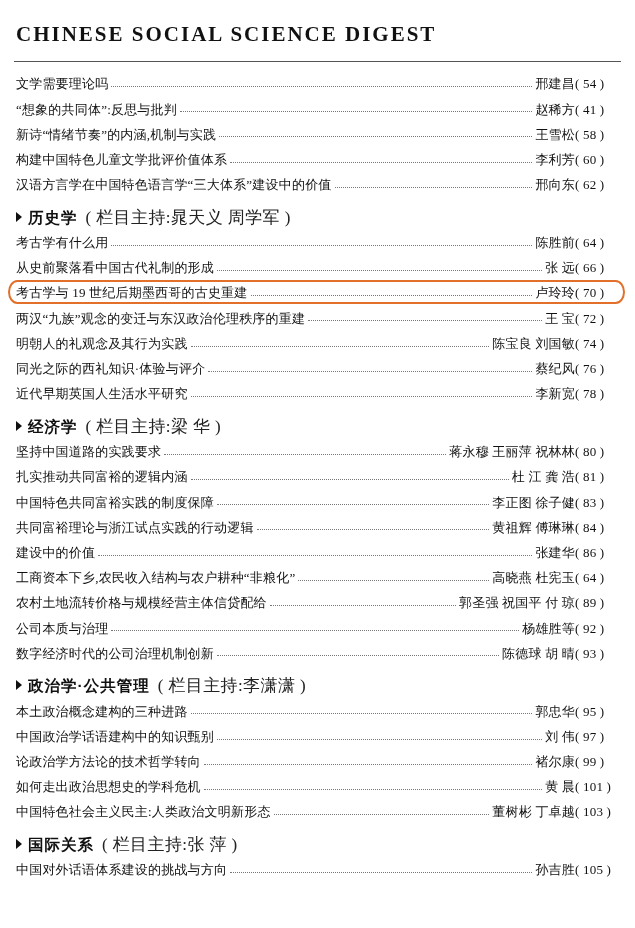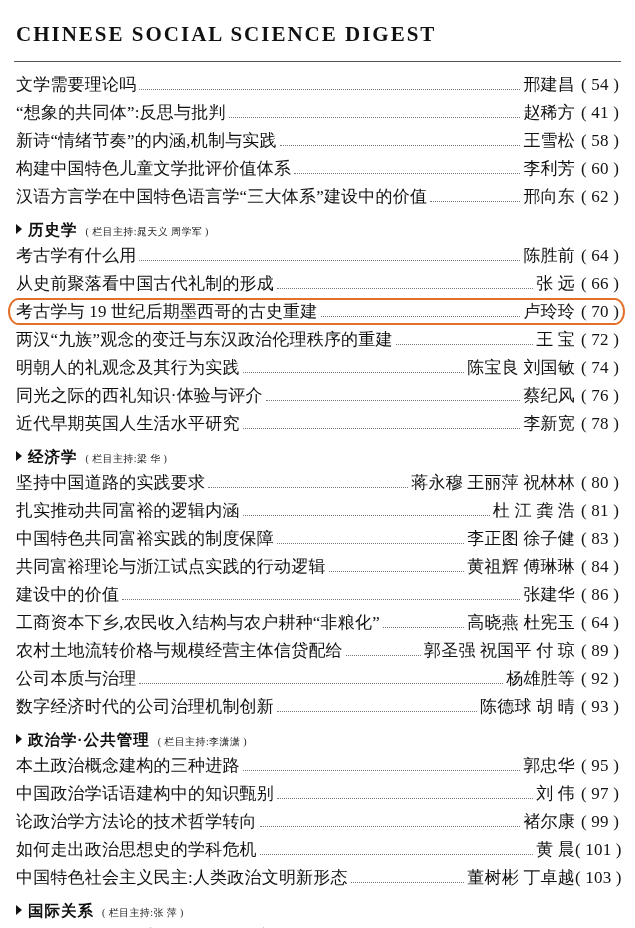--- a/index.html
+++ b/index.html
@@ -55,29 +55,29 @@
     position: relative;
     top: -1px;
   }
   .section-title {
     font-weight: bold;
     font-size: 15.5px;
     font-family: "Liberation Sans", "DejaVu Sans", sans-serif;
     letter-spacing: 1px;
   }
   .section-editor {
-    font-size: 10px;
+    font-size: 17px;
     margin-left: 8px;
     color: #222;
     letter-spacing: 0.4px;
   }
   .entry {
     display: flex;
     align-items: flex-end;
-    font-size: 17px;
+    font-size: 13px;
     line-height: 1.05;
     margin: 0 0 10.2px 0;
     white-space: nowrap;
   }
   .entry .title {
     flex: 0 0 auto;
     letter-spacing: 0.2px;
   }
   .entry .dots {
     flex: 1 1 auto;
@@ -86,21 +86,20 @@
     height: 10px;
   }
   .entry .authors {
     flex: 0 0 auto;
     letter-spacing: 0.2px;
     text-align: left;
   }
   .entry .page-no {
     flex: 0 0 auto;
     width: 44px;
-    text-align: right;
     letter-spacing: 0.2px;
   }
   .highlight-wrap {
     position: relative;
   }
   .highlight-box {
     position: absolute;
     left: -8px;
     right: -6px;
     top: -5px;

